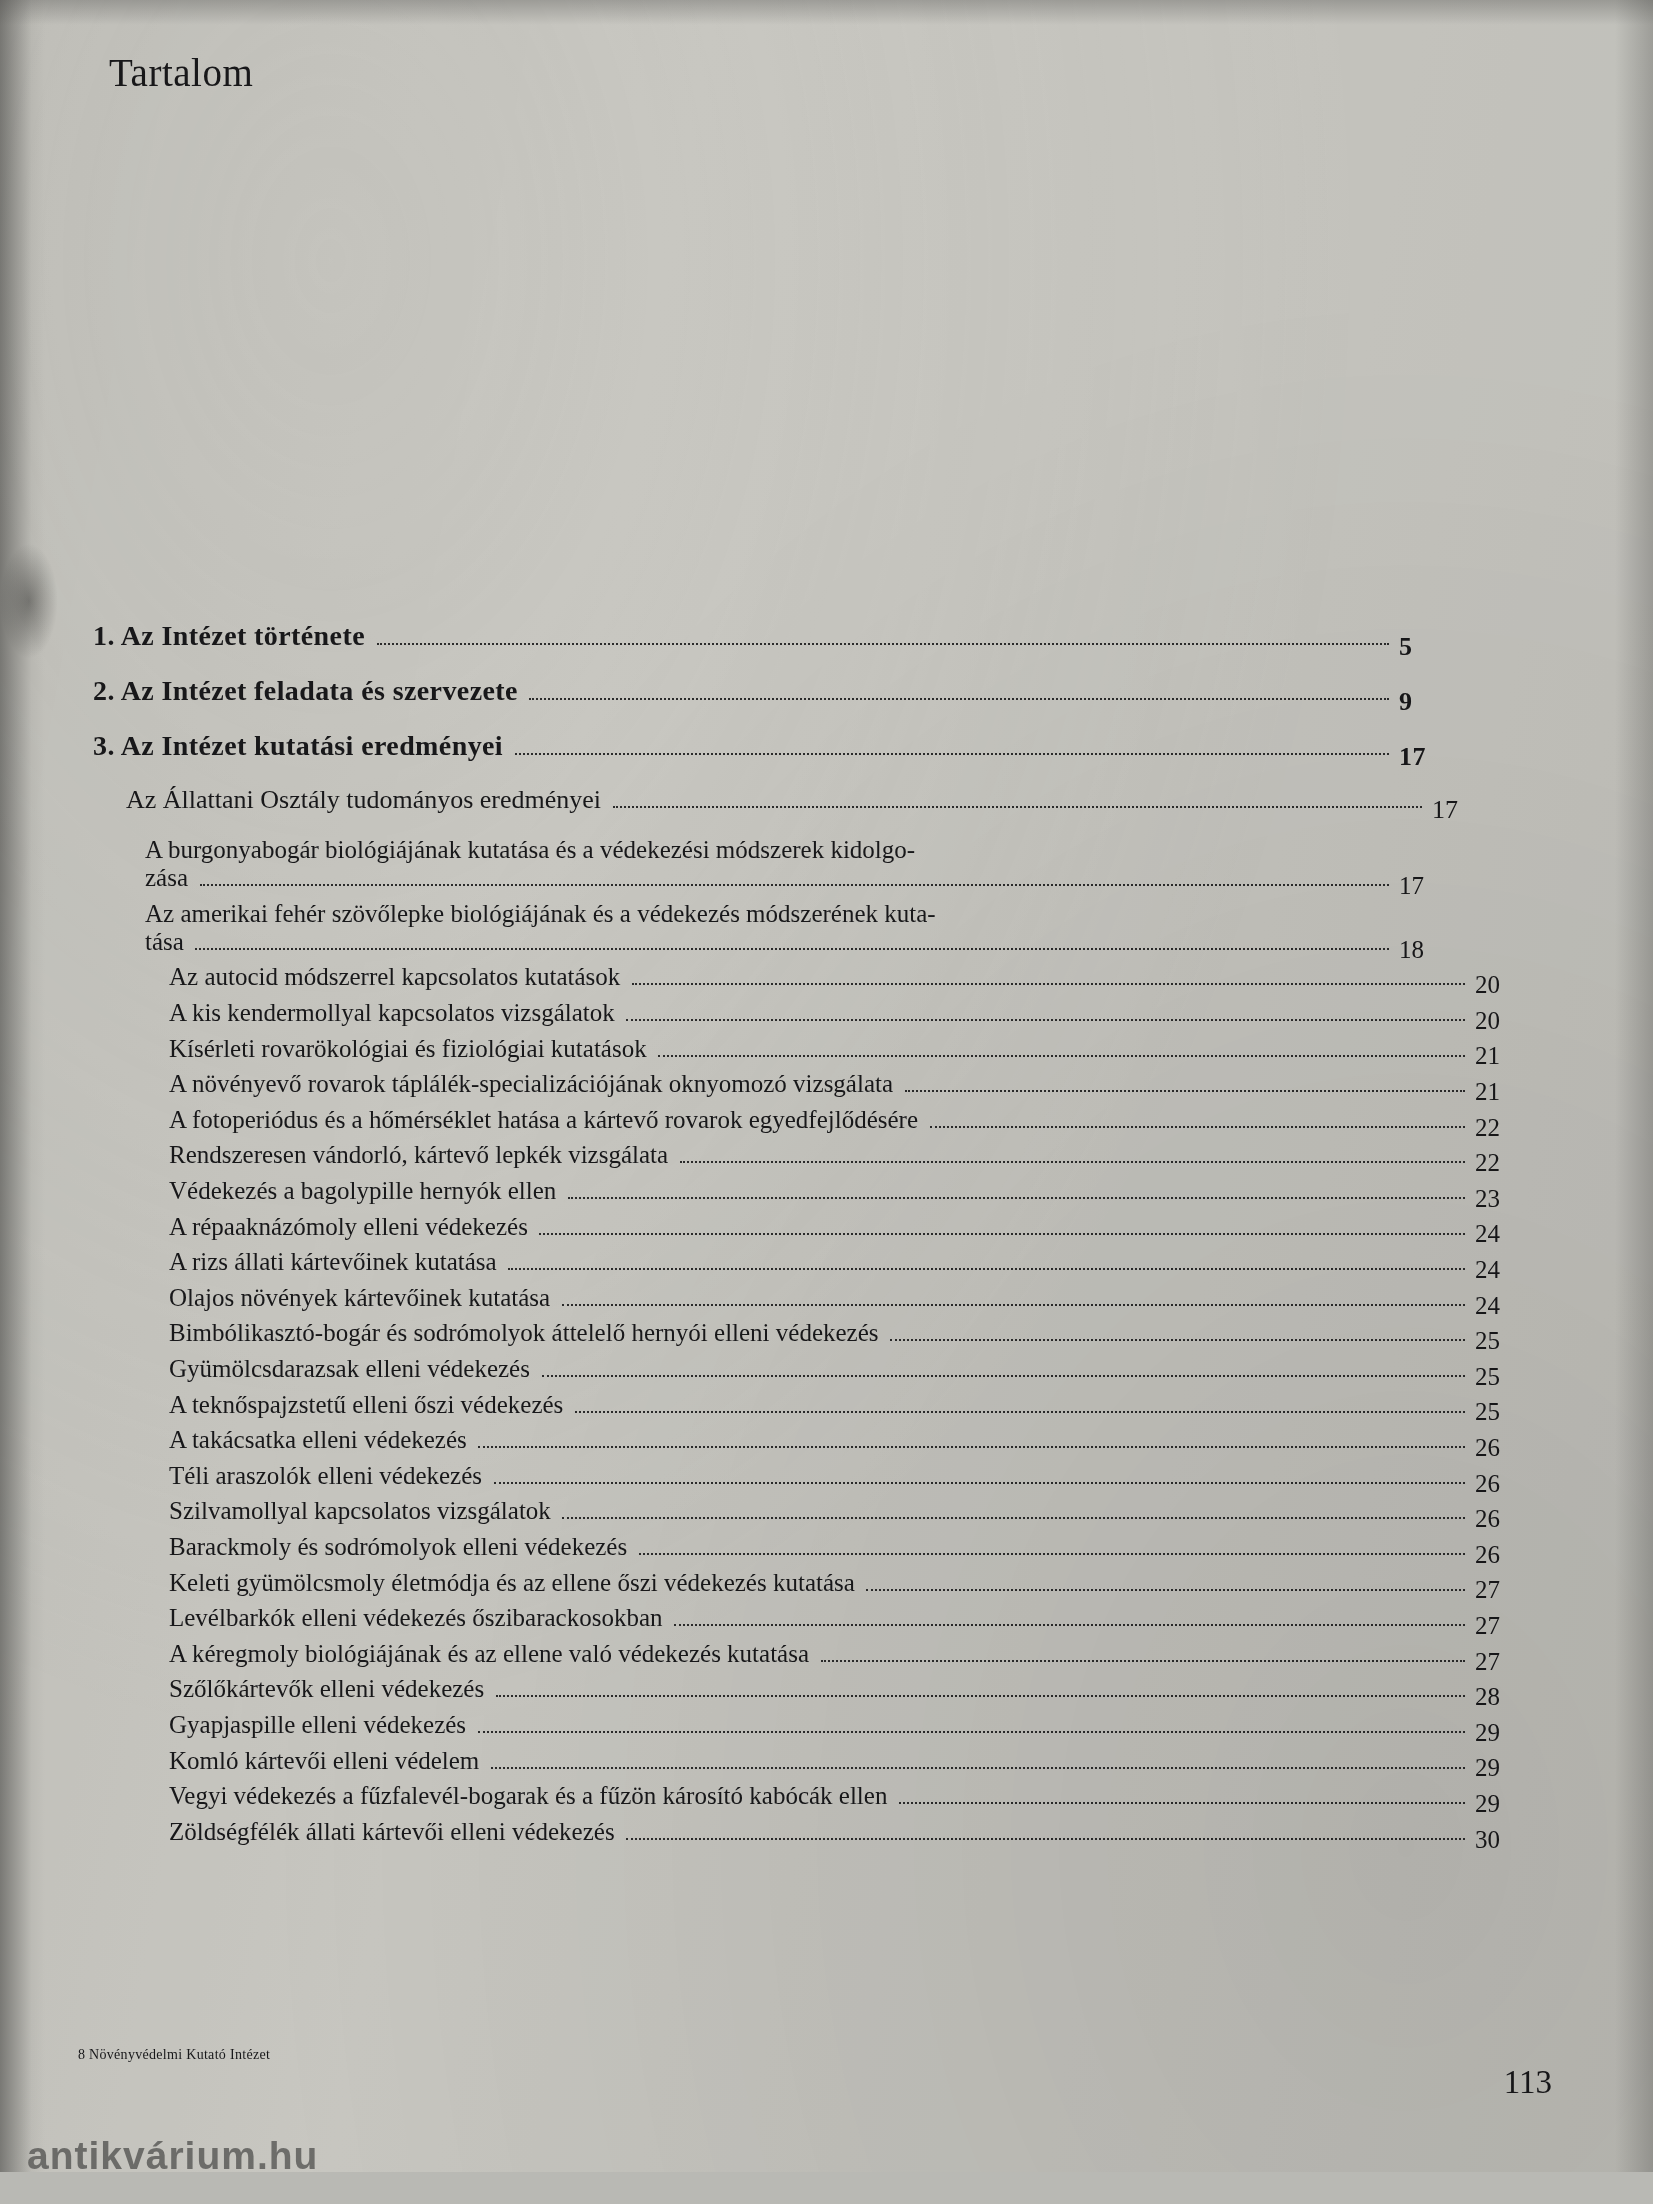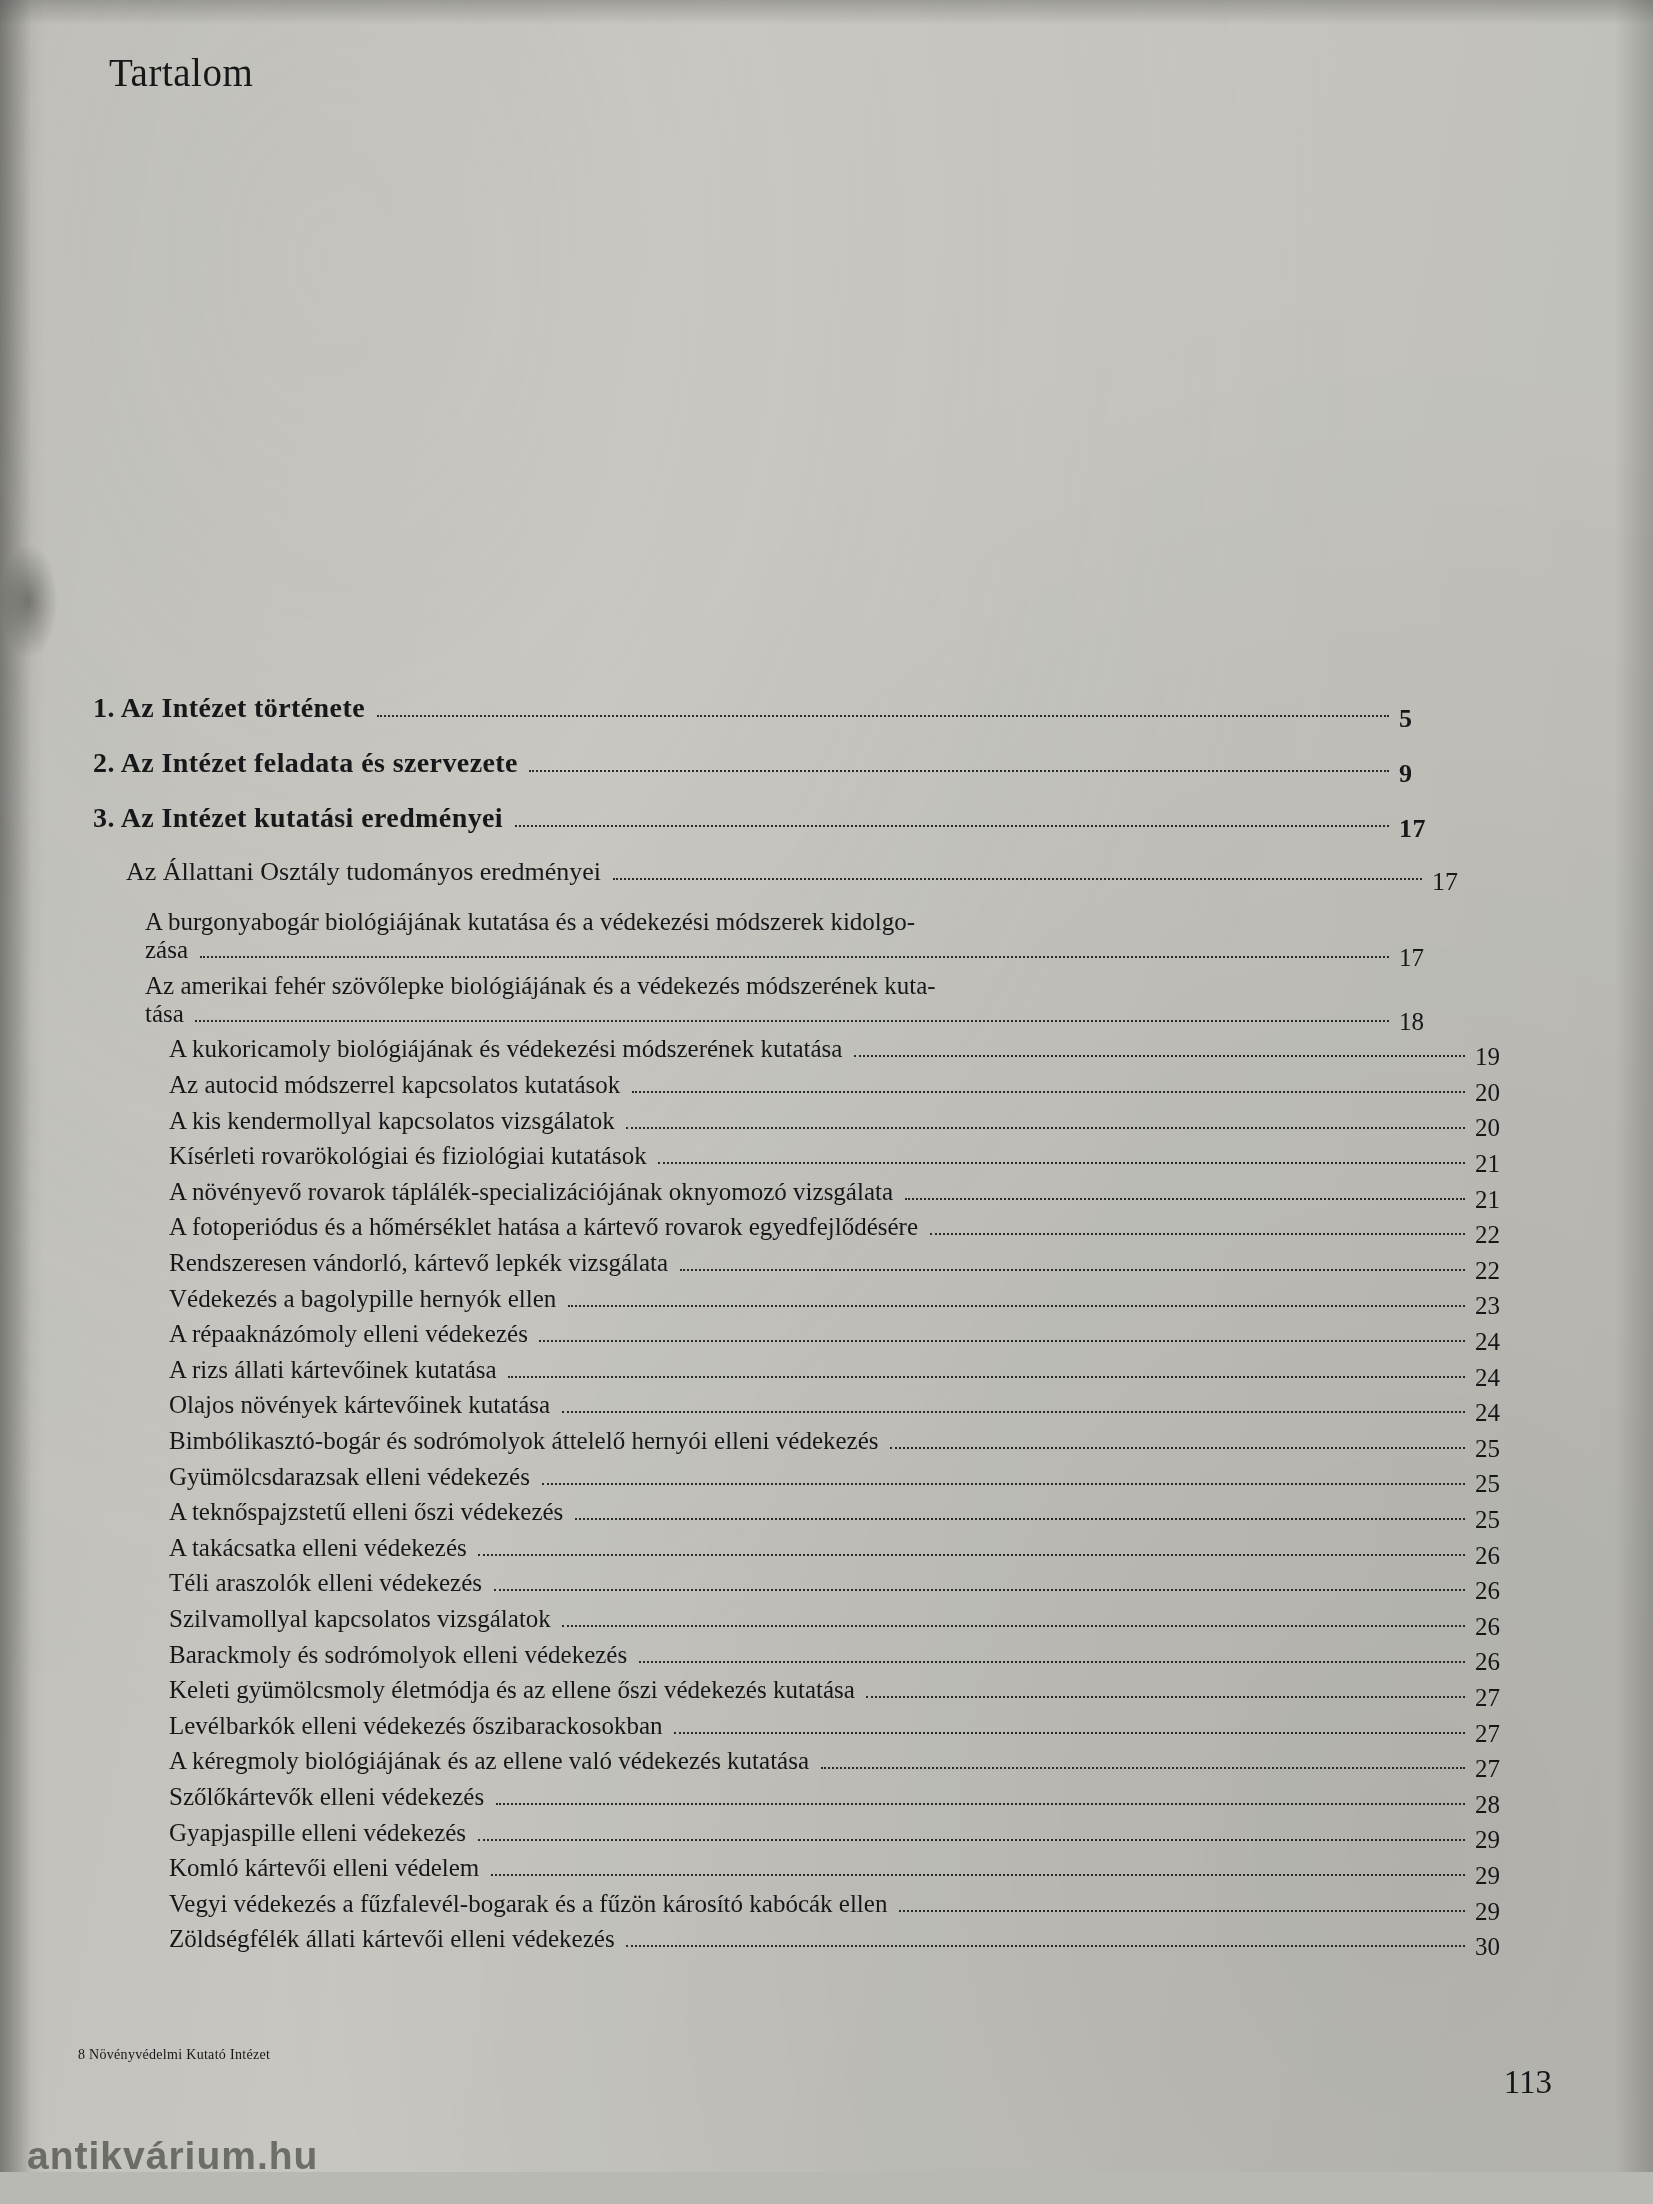--- a/index.html
+++ b/index.html
@@ -62,21 +62,21 @@
     left: 109px;
     top: 50px;
     font-size: 39px;
     letter-spacing: 0.5px;
     font-family: "Liberation Serif", serif;
   }
 
   .toc {
     position: absolute;
     left: 93px;
-    top: 692px;
+    top: 620px;
     width: 1378px;
   }
 
   .row {
     display: flex;
     align-items: baseline;
     width: 100%;
   }
   .row .txt {
     white-space: nowrap;
@@ -221,25 +221,20 @@
 
     <div class="wrap">
       <span class="line1">Az amerikai fehér szövőlepke biológiájának és a védekezés módszerének kuta-</span>
       <span class="line2row">
         <span class="txt">tása</span>
         <span class="dots"></span>
         <span class="pg">18</span>
       </span>
     </div>
 
-    <div class="row lvl3">
-      <span class="txt">A kukoricamoly biológiájának és védekezési módszerének kutatása</span>
-      <span class="dots"></span>
-      <span class="pg">19</span>
-    </div>
 
     <div class="row lvl3">
       <span class="txt">Az autocid módszerrel kapcsolatos kutatások</span>
       <span class="dots"></span>
       <span class="pg">20</span>
     </div>
 
     <div class="row lvl3">
       <span class="txt">A kis kendermollyal kapcsolatos vizsgálatok</span>
       <span class="dots"></span>

